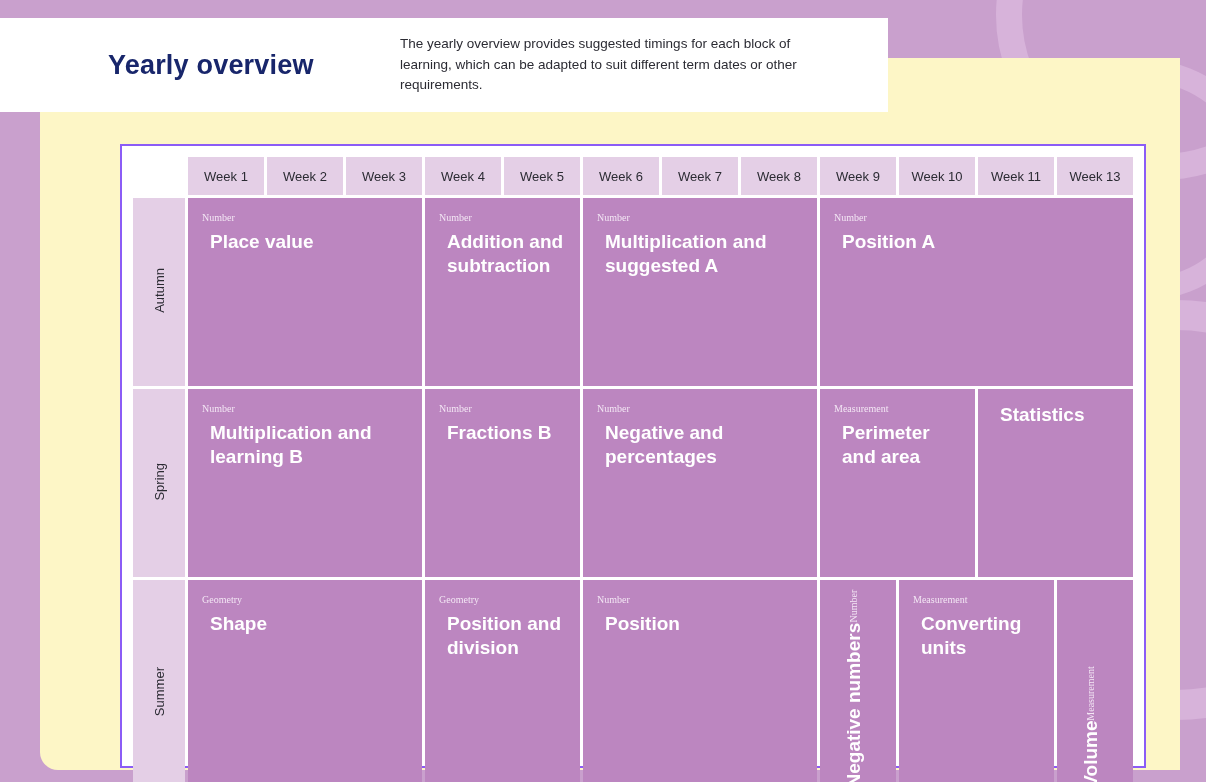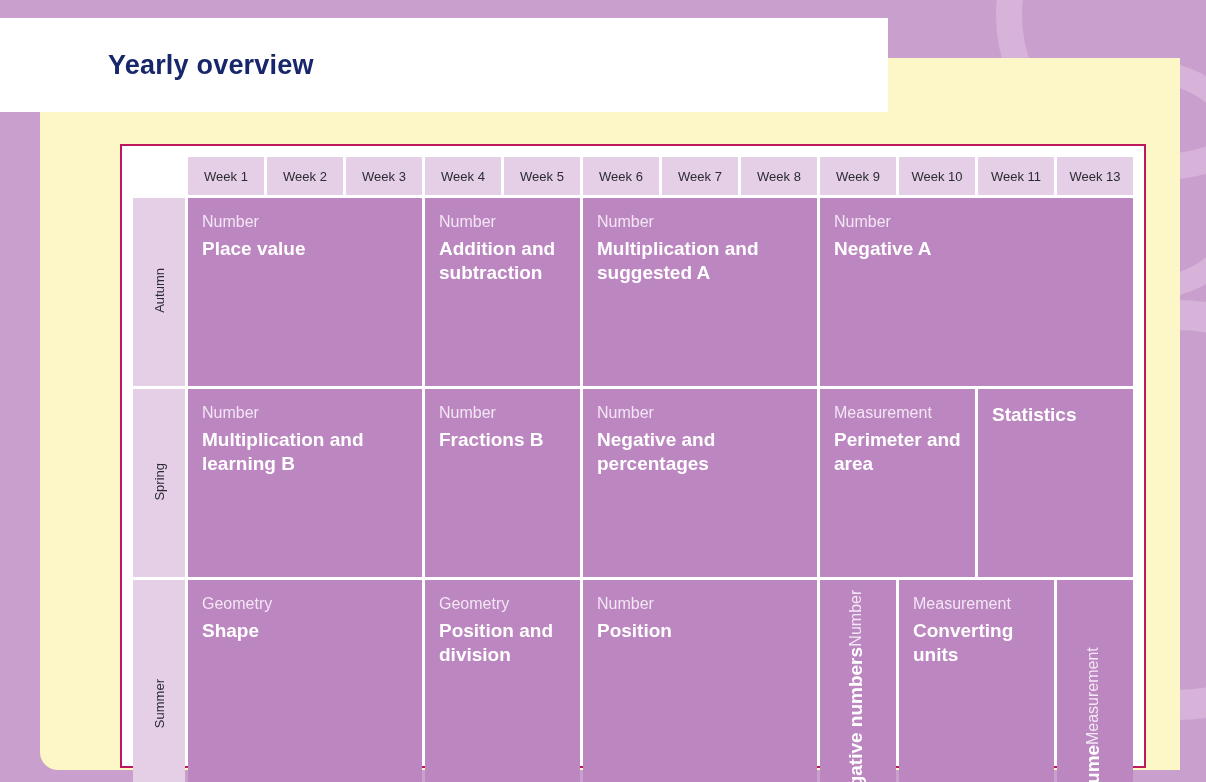--- a/index.html
+++ b/index.html
@@ -52,21 +52,21 @@
     width:430px;
     padding-right:10px;
   }
 
   
   .grid-outer {
     position:absolute;
     left:120px; top:144px;
     width:1026px; height:624px;
     background:#ffffff;
-    border:2px solid #be185d;
+    border:2px solid #8b5cf6;
     padding:8px;
   }
   table.yo {
     border-collapse:separate;
     border-spacing:3px;
     width:100%; height:100%;
     table-layout:fixed;
   }
   .corner { width:52px; background:#ffffff; }
   th.week {
@@ -92,29 +92,31 @@
     display:inline-block;
     white-space:nowrap;
   }
   td.block {
     background:#bc86c0;
     vertical-align:top;
     padding:14px 14px 10px 14px;
   }
   td.block .sub {
     color:#f3e6f4;
-    font-size:16px;
+    font-size:10px;
     line-height:1.2;
     margin-bottom:6px;
+    font-family:Liberation Serif, serif;
   }
   td.block .ttl {
     color:#ffffff;
     font-size:19px;
     font-weight:bold;
     line-height:1.25;
+    margin-left:8px;
   }
   
   td.block.vert {
     padding:10px 6px 14px 6px;
     vertical-align:bottom;
     text-align:center;
   }
   td.block.vert .vwrap {
     writing-mode: vertical-rl;
     transform: rotate(180deg);
@@ -129,20 +131,21 @@
 <body>
 
 <div class="bg-swirl swirl-1"></div>
 <div class="bg-swirl swirl-2"></div>
 <div class="bg-swirl swirl-3"></div>
 
 <div class="card"></div>
 
 <div class="header">
   <div class="header-title">Yearly overview</div>
+  <div class="header-desc">The yearly overview provides suggested timings for each block of learning, which can be adapted to suit different term dates or other requirements.</div>
 </div>
 
 <div class="grid-outer">
   <table class="yo">
     <thead>
       <tr id="week-row">
         <th class="corner"></th>
       <th class="week">Week 1</th>
           <th class="week">Week 2</th>
           <th class="week">Week 3</th>
@@ -167,21 +170,21 @@
           <td class="block" colspan="2">
             <div class="sub">Number</div>
             <div class="ttl">Addition and subtraction</div>
           </td>
           <td class="block" colspan="3">
             <div class="sub">Number</div>
             <div class="ttl">Multiplication and suggested A</div>
           </td>
           <td class="block" colspan="4">
             <div class="sub">Number</div>
-            <div class="ttl">Negative A</div>
+            <div class="ttl">Position A</div>
           </td>
         </tr>
         <tr class="row-h">
           <td class="season"><span class="season-rot">Spring</span></td>
           <td class="block" colspan="3">
             <div class="sub">Number</div>
             <div class="ttl">Multiplication and learning B</div>
           </td>
           <td class="block" colspan="2">
             <div class="sub">Number</div>

